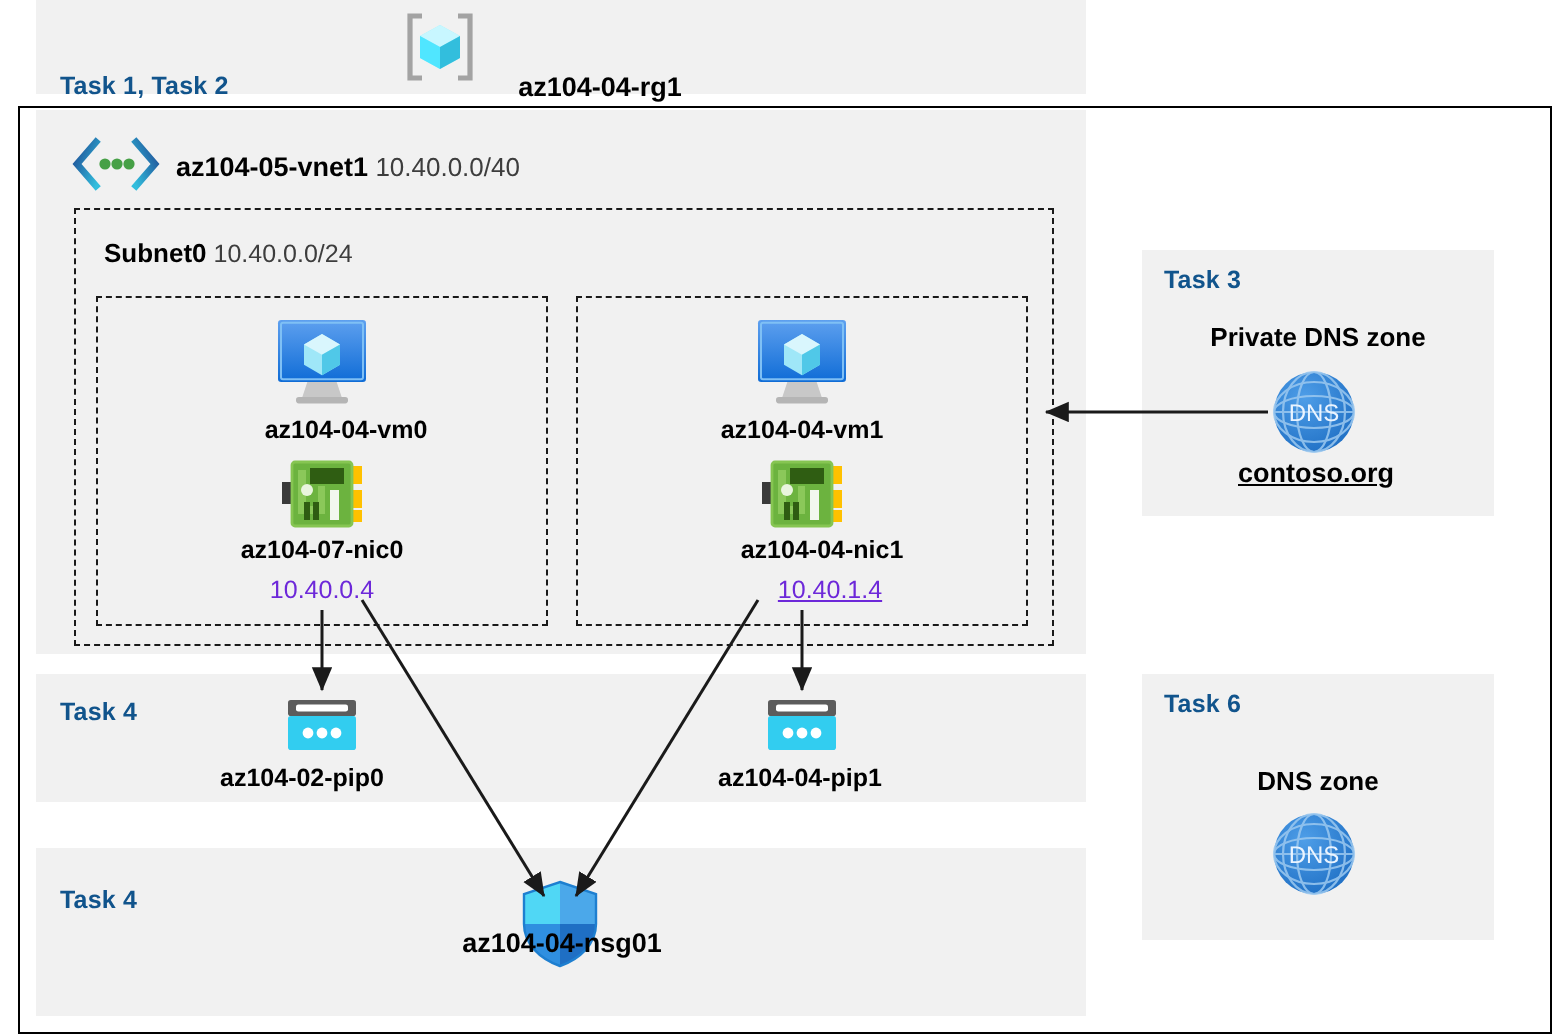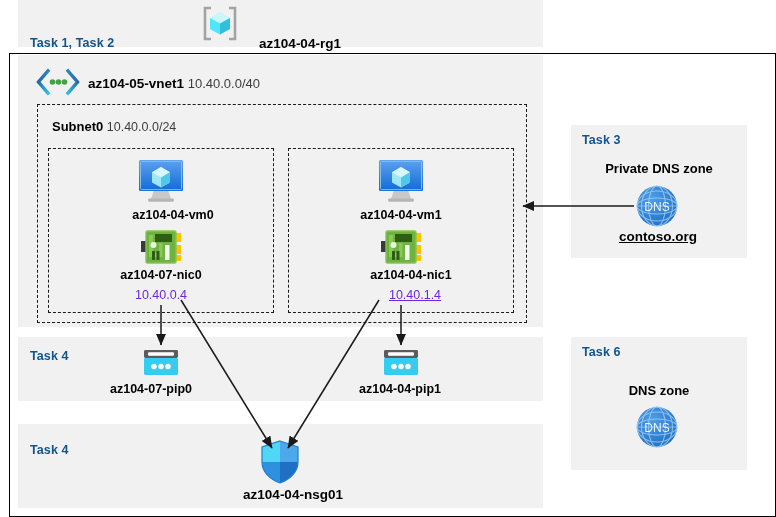--- a/index.html
+++ b/index.html
@@ -216,21 +216,21 @@
   <div class="ico" style="left:161px; top:349px;">
     <svg width="38" height="28" viewBox="0 0 38 28">
       <rect x="2" y="1" width="34" height="8" rx="1.4" fill="#5c5c5c"></rect>
       <rect x="6" y="3.2" width="26" height="3.6" rx="1.2" fill="#ffffff"></rect>
       <rect x="2" y="9" width="34" height="17" rx="1.4" fill="#32cdf0"></rect>
       <circle cx="12" cy="17.5" r="2.7" fill="#ffffff"></circle>
       <circle cx="19" cy="17.5" r="2.7" fill="#ffffff"></circle>
       <circle cx="26" cy="17.5" r="2.7" fill="#ffffff"></circle>
     </svg>
   </div>
-  <div class="cap" style="left:151px; top:382px;">az104-07-pip0</div>
+  <div class="cap" style="left:151px; top:382px;">az104-02-pip0</div>
 
   <div class="ico" style="left:401px; top:349px;">
     <svg width="38" height="28" viewBox="0 0 38 28">
       <rect x="2" y="1" width="34" height="8" rx="1.4" fill="#5c5c5c"></rect>
       <rect x="6" y="3.2" width="26" height="3.6" rx="1.2" fill="#ffffff"></rect>
       <rect x="2" y="9" width="34" height="17" rx="1.4" fill="#32cdf0"></rect>
       <circle cx="12" cy="17.5" r="2.7" fill="#ffffff"></circle>
       <circle cx="19" cy="17.5" r="2.7" fill="#ffffff"></circle>
       <circle cx="26" cy="17.5" r="2.7" fill="#ffffff"></circle>
     </svg>
@@ -251,21 +251,21 @@
       <g clip-path="url(#shieldClip)">
         <rect x="0" y="0" width="20" height="22" fill="#50d7f5"></rect>
         <rect x="20" y="0" width="20" height="22" fill="#4ba8ea"></rect>
         <rect x="0" y="22" width="20" height="22" fill="#2f8fe0"></rect>
         <rect x="20" y="22" width="20" height="22" fill="#1f6fc4"></rect>
       </g>
       <path d="M20 1 L38 7 V22 C38 32 30 39.5 20 43 C10 39.5 2 32 2 22 V7 Z" fill="none" stroke="#1e7fd0" stroke-width="1.2"></path>
     </svg>
   </div>
 
-  <div class="cap" style="left:281px; top:487px; font-size:13.5px;margin-left:12px;">az104-04-nsg01</div>
+  <div class="cap" style="left:281px; top:464px; font-size:13.5px;">az104-04-nsg01</div>
 
   <div class="panel" style="left:571px; top:125px; width:176px; height:133px;"></div>
 
   <div class="task-label" style="left:582px; top:133px;">Task 3</div>
 
   <div class="hdr" style="left:659px; top:161px;">Private DNS zone</div>
 
   <div class="ico" style="left:657px; top:184px;">
     <svg width="44" height="44" viewBox="0 0 44 44">
       <defs>

